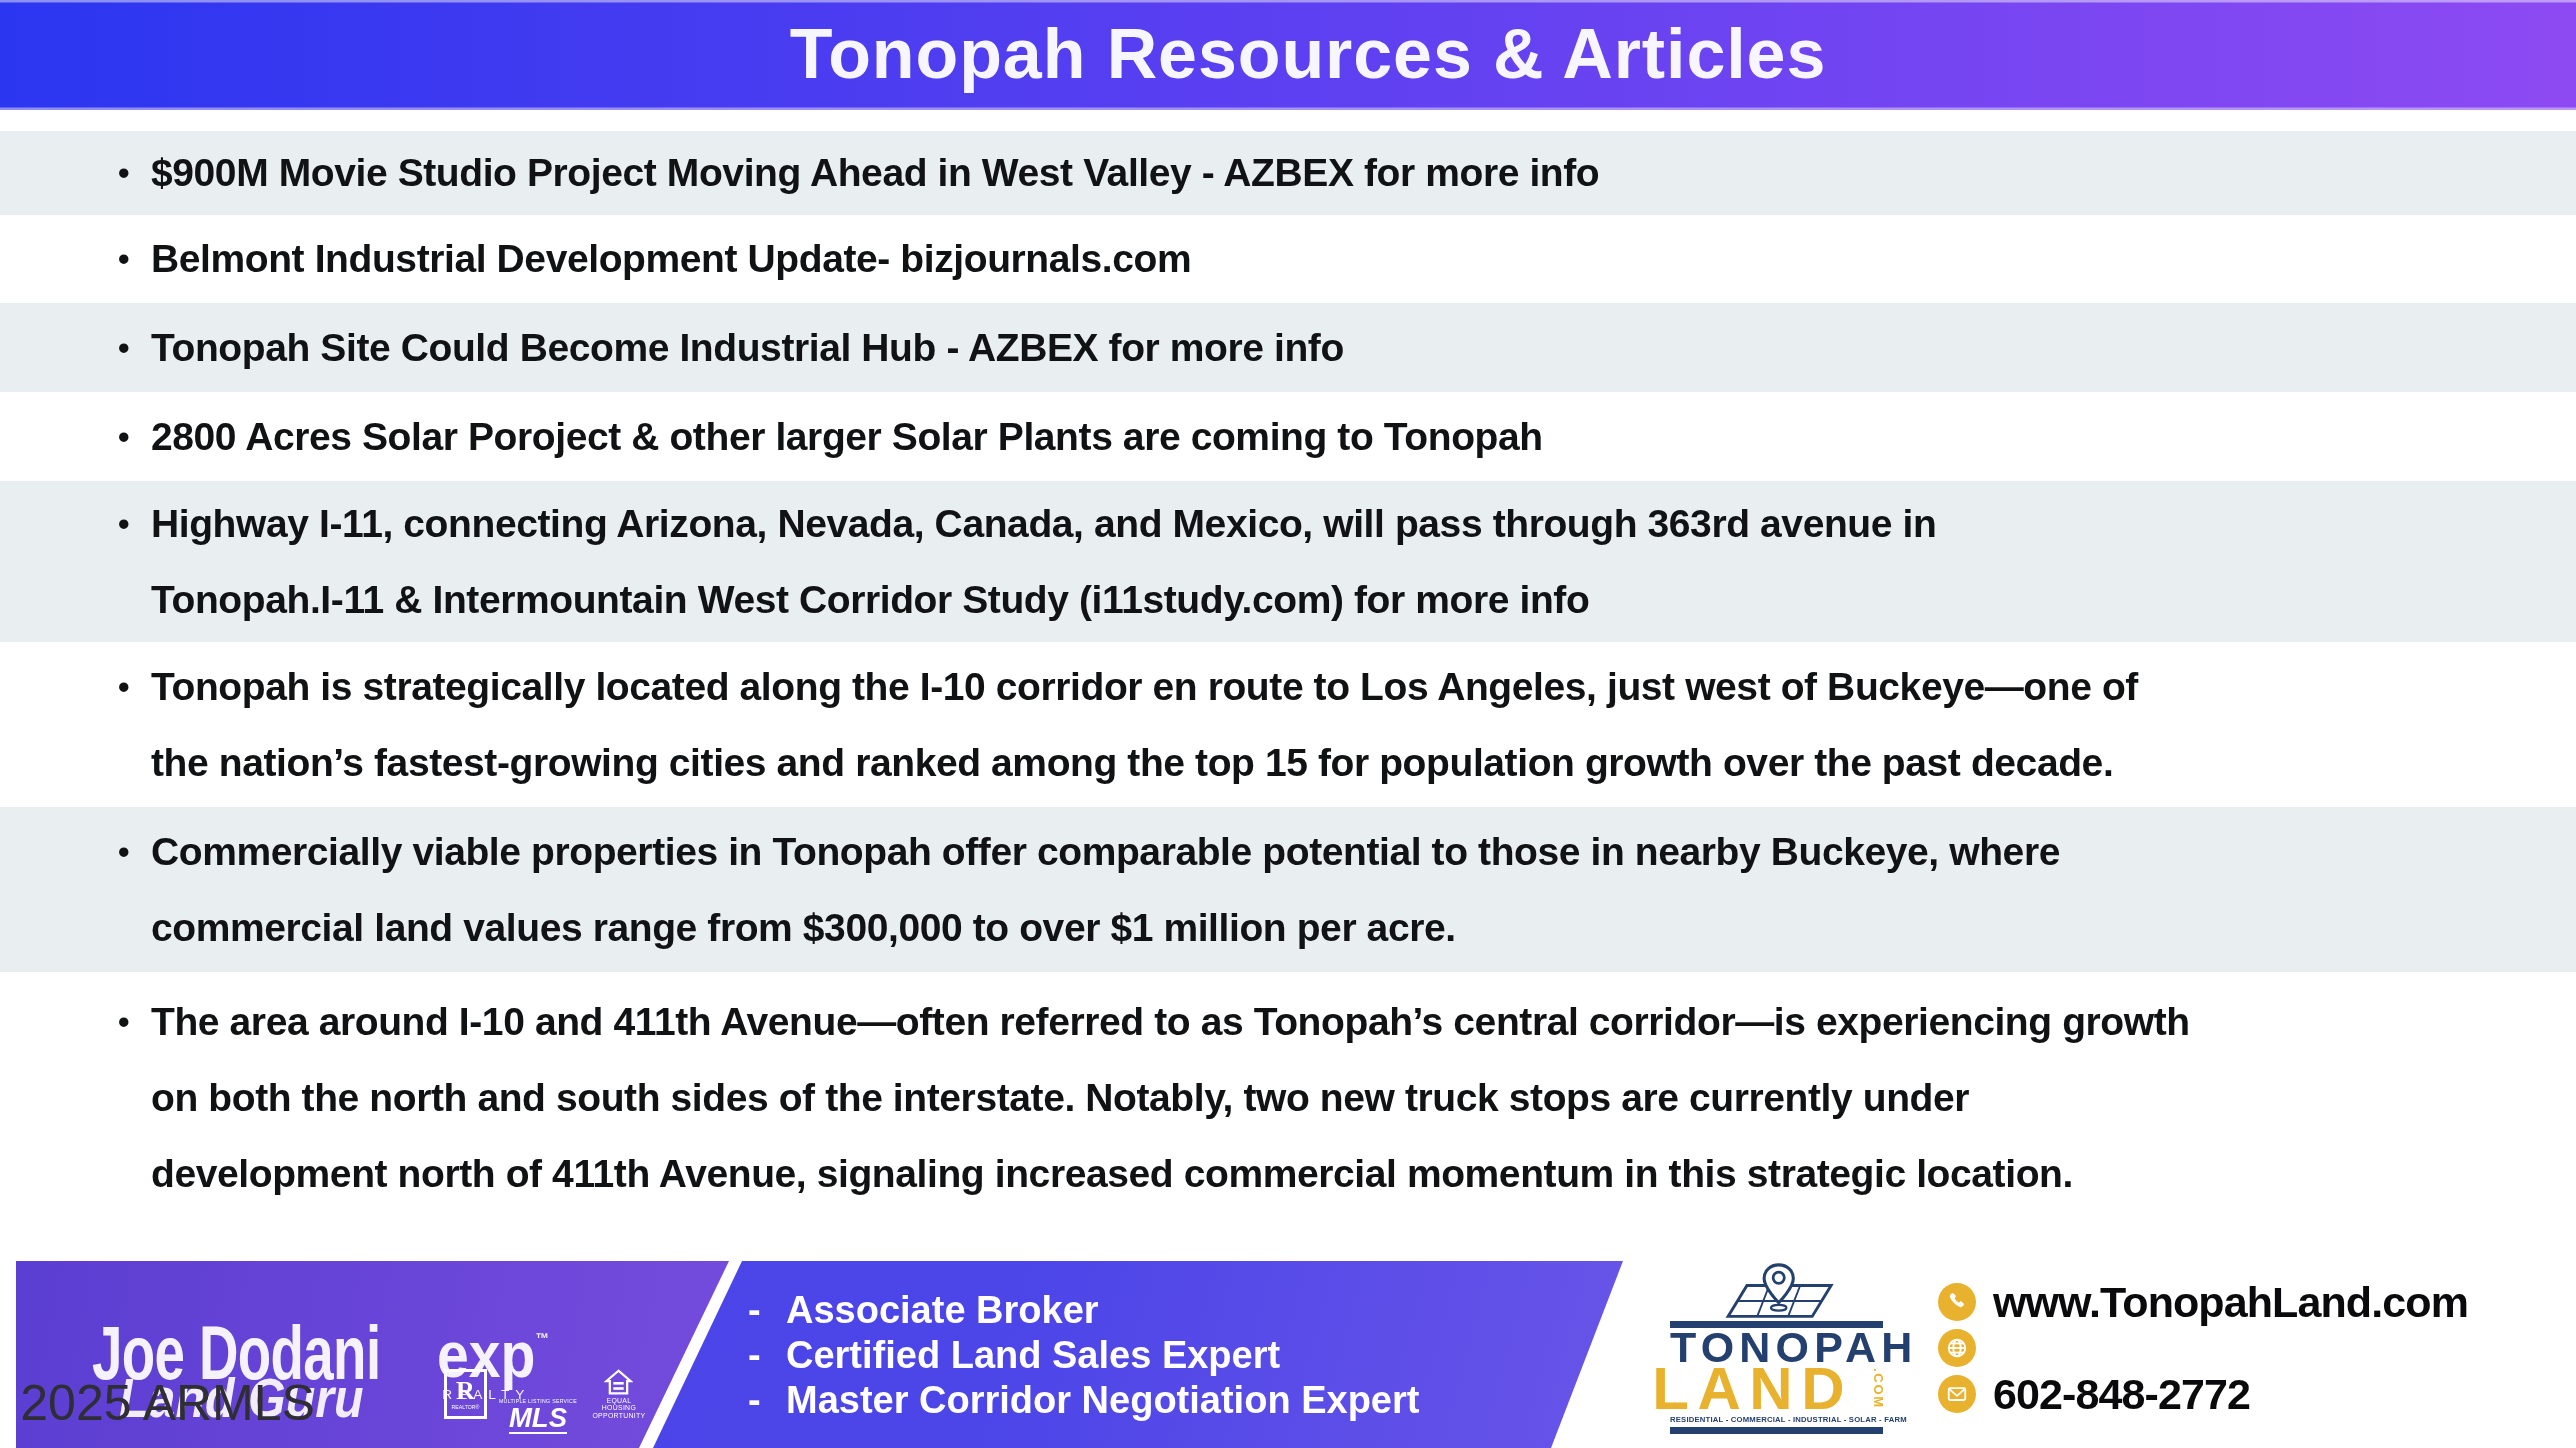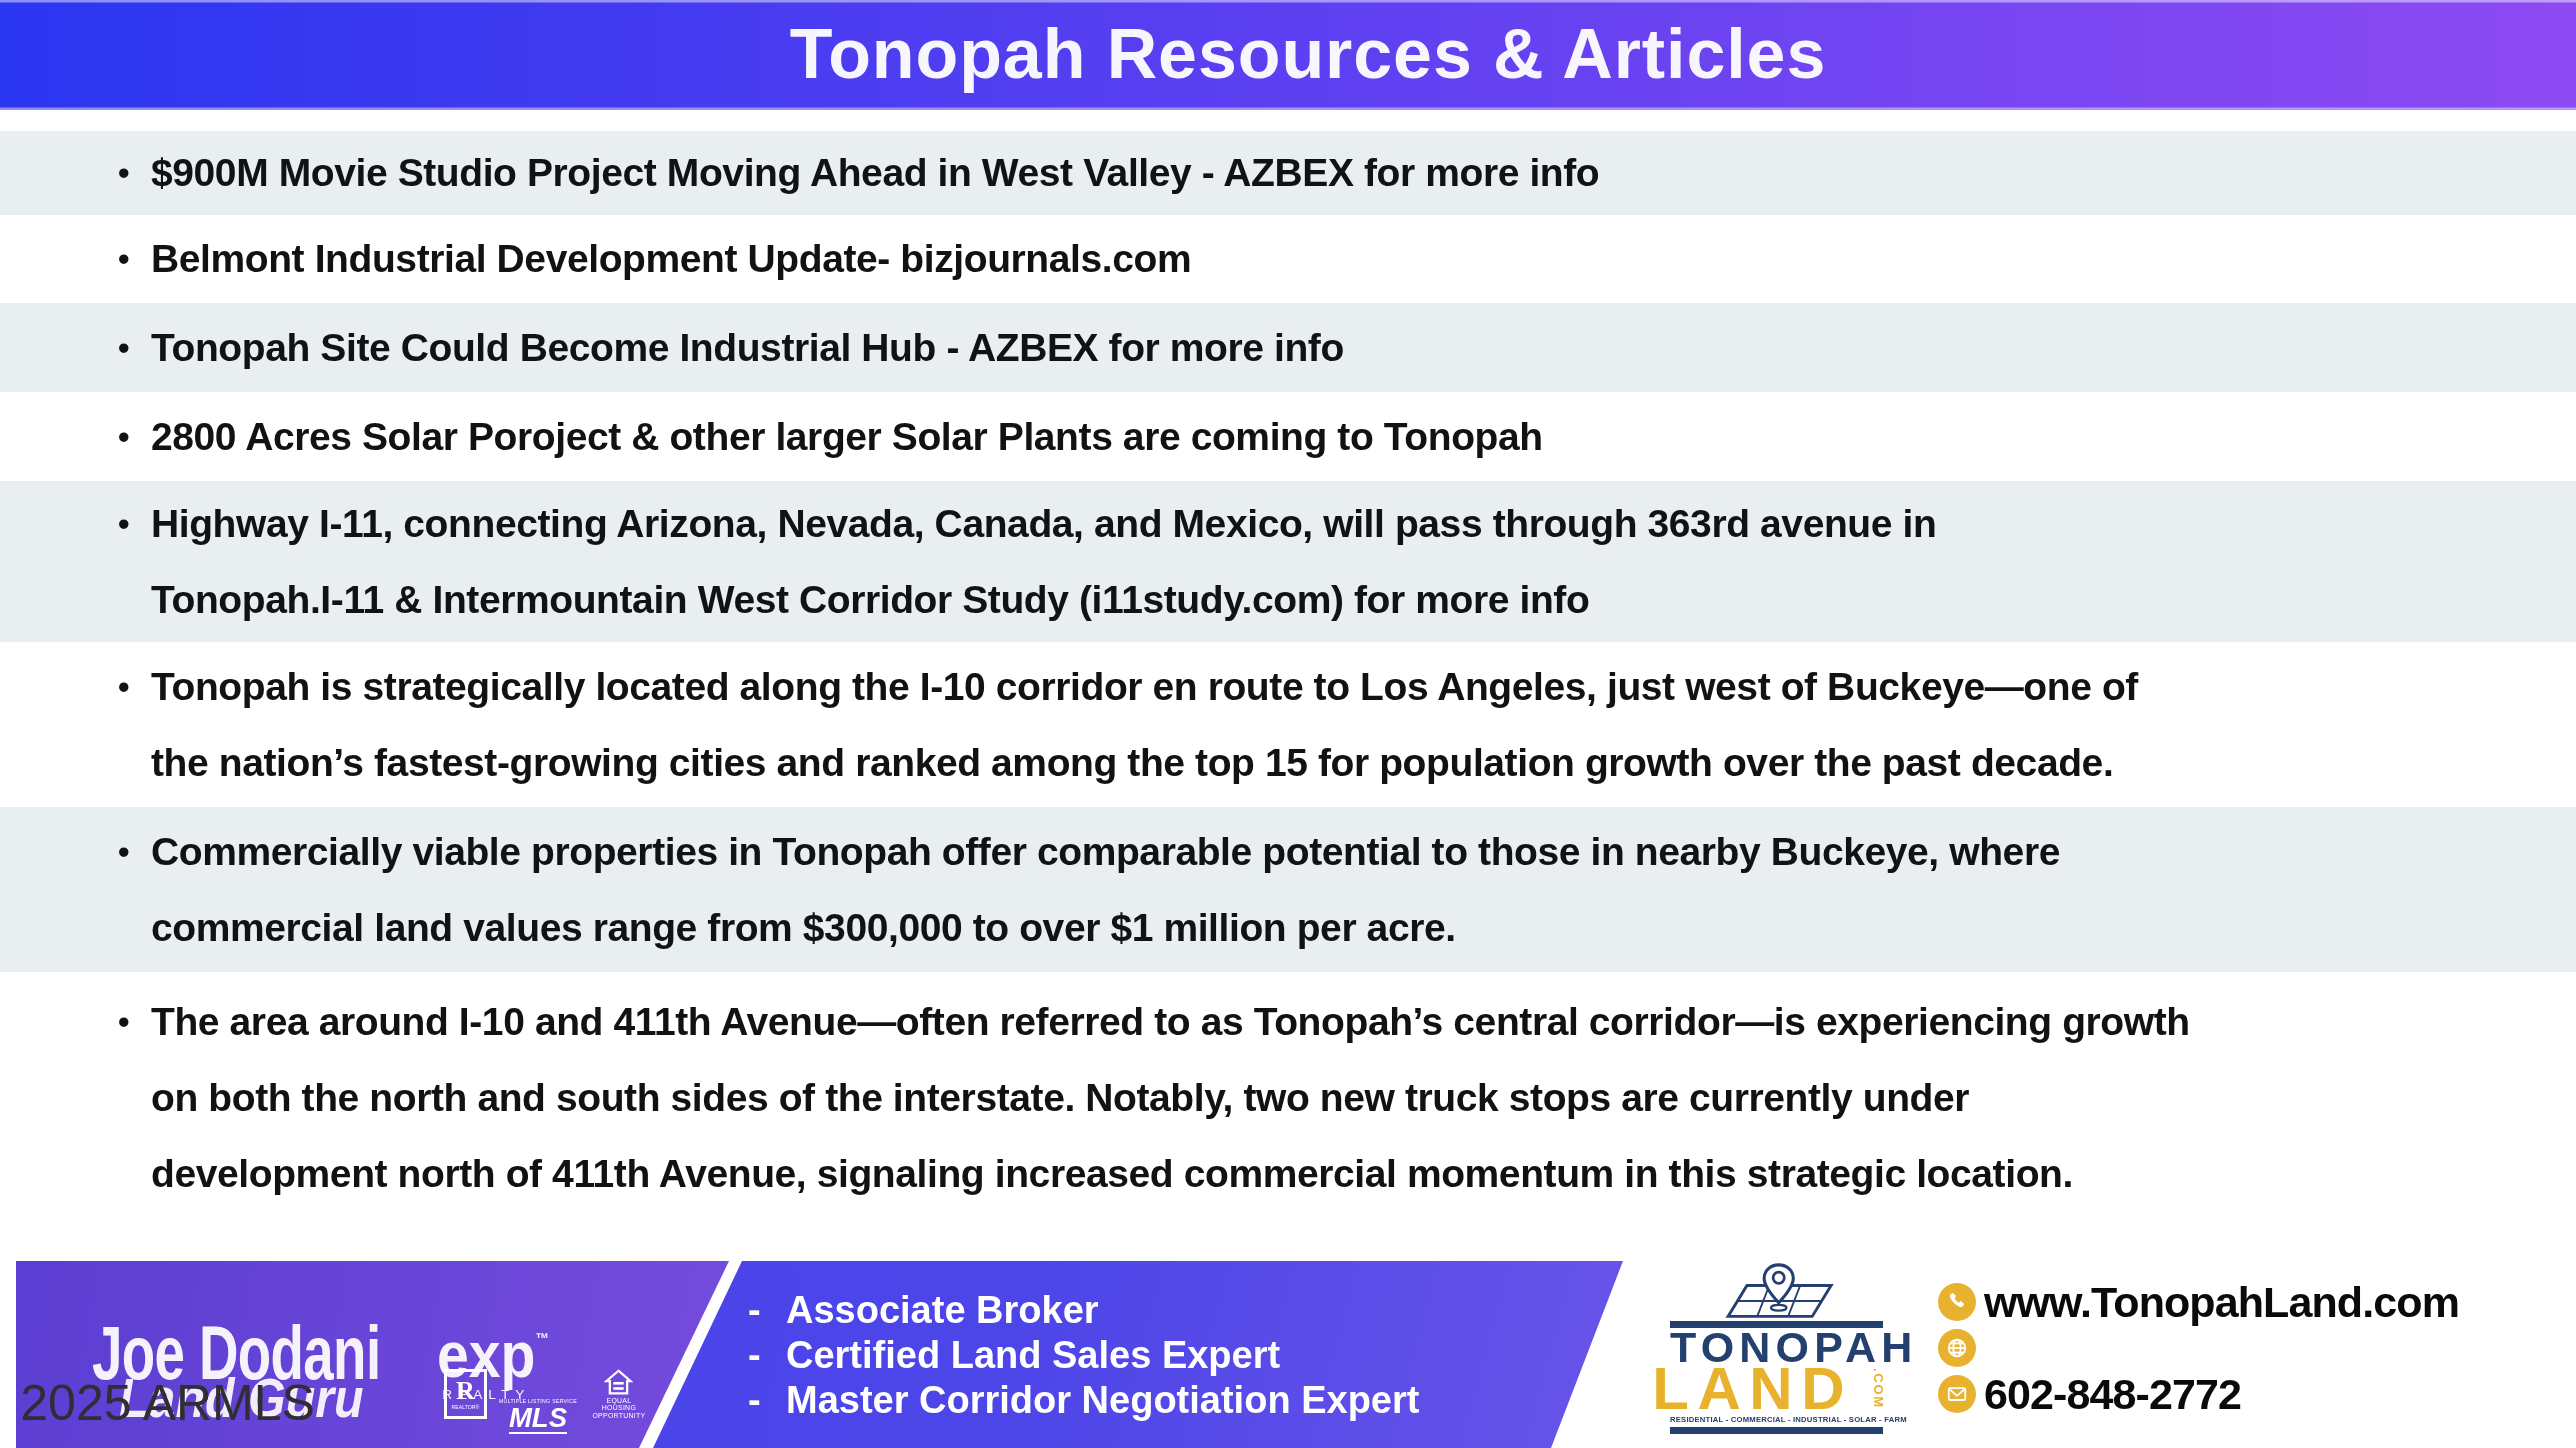--- a/index.html
+++ b/index.html
@@ -101,21 +101,21 @@
     writing-mode:vertical-rl;font-size:13px;font-weight:700;color:var(--gold,#e8b22e);
     letter-spacing:1.7px;height:46px;margin-left:1.7px;
   }
   .tono-tagline{
     font-size:7.7px;font-weight:700;color:var(--navy,#24406e);
     letter-spacing:0.2px;margin-top:3.4px;white-space:nowrap;
   }
   .tono-bar2{height:6.9px;background:var(--navy,#24406e);margin-top:3.4px;}
   
   .contacts{position:absolute;left:1922px;top:20.6px;}
-  .contact-row{display:flex;align-items:center;gap:8px;height:41px;margin-bottom:5.2px;}
+  .contact-row{display:flex;align-items:center;gap:17px;height:41px;margin-bottom:5.2px;}
   .contact-icon{
     width:38px;height:38px;border-radius:50%;background:var(--gold,#e8b22e);
     display:flex;align-items:center;justify-content:center;flex:0 0 auto;
   }
   .contact-text{
     font-size:43px;font-weight:700;color:#0a0a0c;letter-spacing:-0.9px;
     line-height:41px;white-space:nowrap;
   }
 </style>
 </head>

